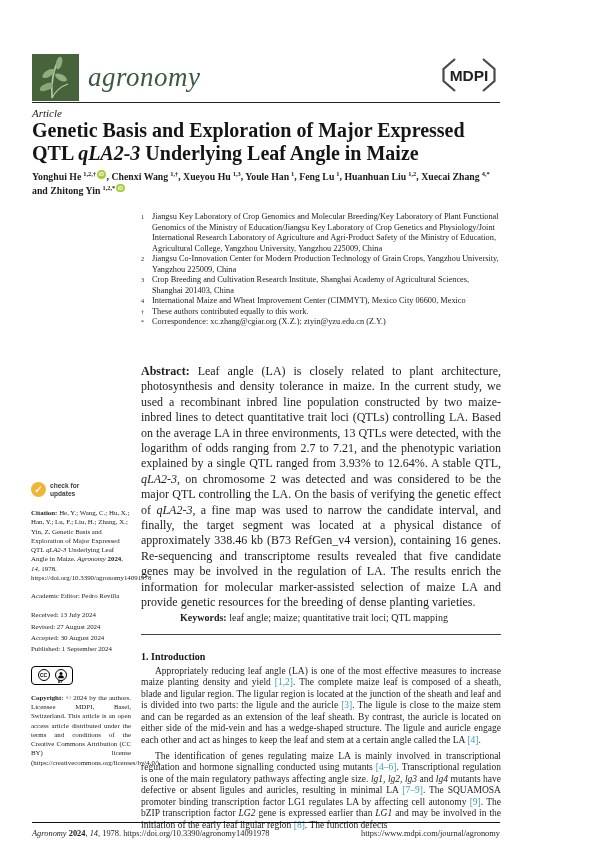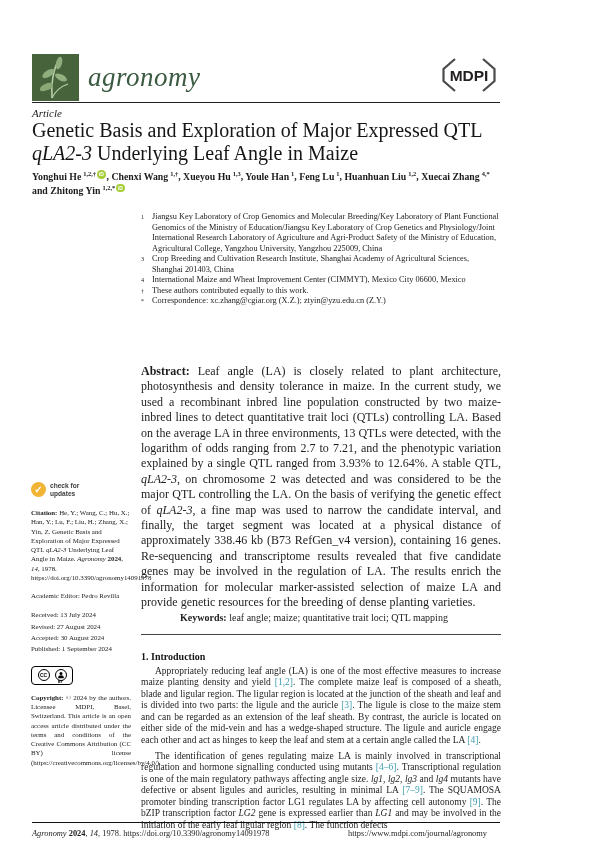--- a/index.html
+++ b/index.html
@@ -8,21 +8,21 @@
   .page { position:relative; width:532px; height:857px; background:#fff; overflow:hidden; }
 
   
   .header { position:absolute; left:32px; right:32px; top:52px; height:50px; display:flex; align-items:center; }
   .logo-box { width:47px; height:47px; flex:none; }
   .journal-name { font-style:italic; font-size:27px; color:#3a5a41; margin-left:9px; letter-spacing:0.5px; }
   .mdpi-logo { margin-left:auto; }
   .rule-top { position:absolute; left:32px; right:32px; top:102px; border-top:1.6px solid #222; }
   .article-label { position:absolute; left:32px; top:107px; font-style:italic; font-size:11px; color:#222; }
 
-  .title { position:absolute; left:32px; right:32px; top:119px; font-size:20px; font-weight:normal; line-height:1.16; color:#151515; }
+  .title { position:absolute; left:32px; right:32px; top:119px; font-size:20px; font-weight:bold; line-height:1.16; color:#151515; }
   .authors { position:absolute; left:32px; right:32px; top:170px; font-size:9.8px; font-weight:bold; line-height:1.4; color:#1b1b1b; }
   .authors sup { font-size:6.4px; margin-left:2px; }
   .orcid { display:inline-block; width:8.5px; height:8.5px; border-radius:50%; background:#a6ce39; color:#fff;
            font-family:"Liberation Sans",sans-serif; font-size:5px; font-weight:bold; text-align:center; line-height:8.5px;
            vertical-align:super; margin:0 1px; }
 
   
   .rightcol { position:absolute; left:141px; right:31px; top:212px; }
   .affiliations { min-height:136px; }
   .aff-row { display:flex; font-size:8.3px; line-height:1.27; color:#222;justify-content:center; }
@@ -47,21 +47,21 @@
   .side-line { font-size:6.9px; line-height:1.65; color:#222; }
   .cc-badge { position:relative; width:42px; height:19px; border:1.6px solid #000; border-radius:4px;
               display:flex; align-items:center; justify-content:center; gap:5px; margin:11px 0 8px; background:#fff; }
   .cc-circle { width:12px; height:12px; border:1.2px solid #000; border-radius:50%; display:flex; align-items:center; justify-content:center;
                font-family:"Liberation Sans",sans-serif; font-size:5px; font-weight:bold; color:#000; }
   .cc-by-label { position:absolute; right:9px; bottom:-0.5px; font-family:"Liberation Sans",sans-serif; font-size:3.6px; font-weight:bold; color:#000; }
   .license { text-align:justify; }
 
   
   .footer-rule { position:absolute; left:32px; right:32px; top:822px; border-top:1.3px solid #111; }
-  .footer { position:absolute; left:32px; right:45px; top:829px; display:flex; justify-content:space-between; font-size:8.4px; color:#1d1d1d; }
+  .footer { position:absolute; left:32px; right:32px; top:829px; display:flex; justify-content:space-between; font-size:8.4px; color:#1d1d1d; }
 </style>
 </head>
 <body>
 
 <div class="page">
 
   <div class="header">
     <span class="logo-box">
       <svg width="47" height="47" viewBox="0 0 47 47">
         <rect width="47" height="47" fill="#47633c"></rect>
@@ -88,20 +88,24 @@
 
   <h1 class="title"><span>Genetic Basis and Exploration of Major Expressed QTL </span><span class="i">qLA2-3</span><span> Underlying Leaf Angle in Maize</span></h1>
 
   <p class="authors"><span><span>Yonghui He</span><sup>1,2,†</sup><span class="orcid">iD</span><span>, </span></span><span><span>Chenxi Wang</span><sup>1,†</sup><span>, </span></span><span><span>Xueyou Hu</span><sup>1,3</sup><span>, </span></span><span><span>Youle Han</span><sup>1</sup><span>, </span></span><span><span>Feng Lu</span><sup>1</sup><span>, </span></span><span><span>Huanhuan Liu</span><sup>1,2</sup><span>, </span></span><span><span>Xuecai Zhang</span><sup>4,*</sup><span> and </span></span><span><span>Zhitong Yin</span><sup>1,2,*</sup><span class="orcid">iD</span></span></p>
 
   <div class="rightcol">
     <div class="affiliations">
       <div class="aff-row">
         <span class="aff-marker">1</span>
         <span class="aff-text">Jiangsu Key Laboratory of Crop Genomics and Molecular Breeding/Key Laboratory of Plant Functional Genomics of the Ministry of Education/Jiangsu Key Laboratory of Crop Genetics and Physiology/Joint International Research Laboratory of Agriculture and Agri-Product Safety of the Ministry of Education, Agricultural College, Yangzhou University, Yangzhou 225009, China</span>
+      </div>
+      <div class="aff-row">
+        <span class="aff-marker">2</span>
+        <span class="aff-text">Jiangsu Co-Innovation Center for Modern Production Technology of Grain Crops, Yangzhou University, Yangzhou 225009, China</span>
       </div>
       <div class="aff-row">
         <span class="aff-marker">3</span>
         <span class="aff-text">Crop Breeding and Cultivation Research Institute, Shanghai Academy of Agricultural Sciences, Shanghai 201403, China</span>
       </div>
       <div class="aff-row">
         <span class="aff-marker">4</span>
         <span class="aff-text">International Maize and Wheat Improvement Center (CIMMYT), Mexico City 06600, Mexico</span>
       </div>
       <div class="aff-row">

